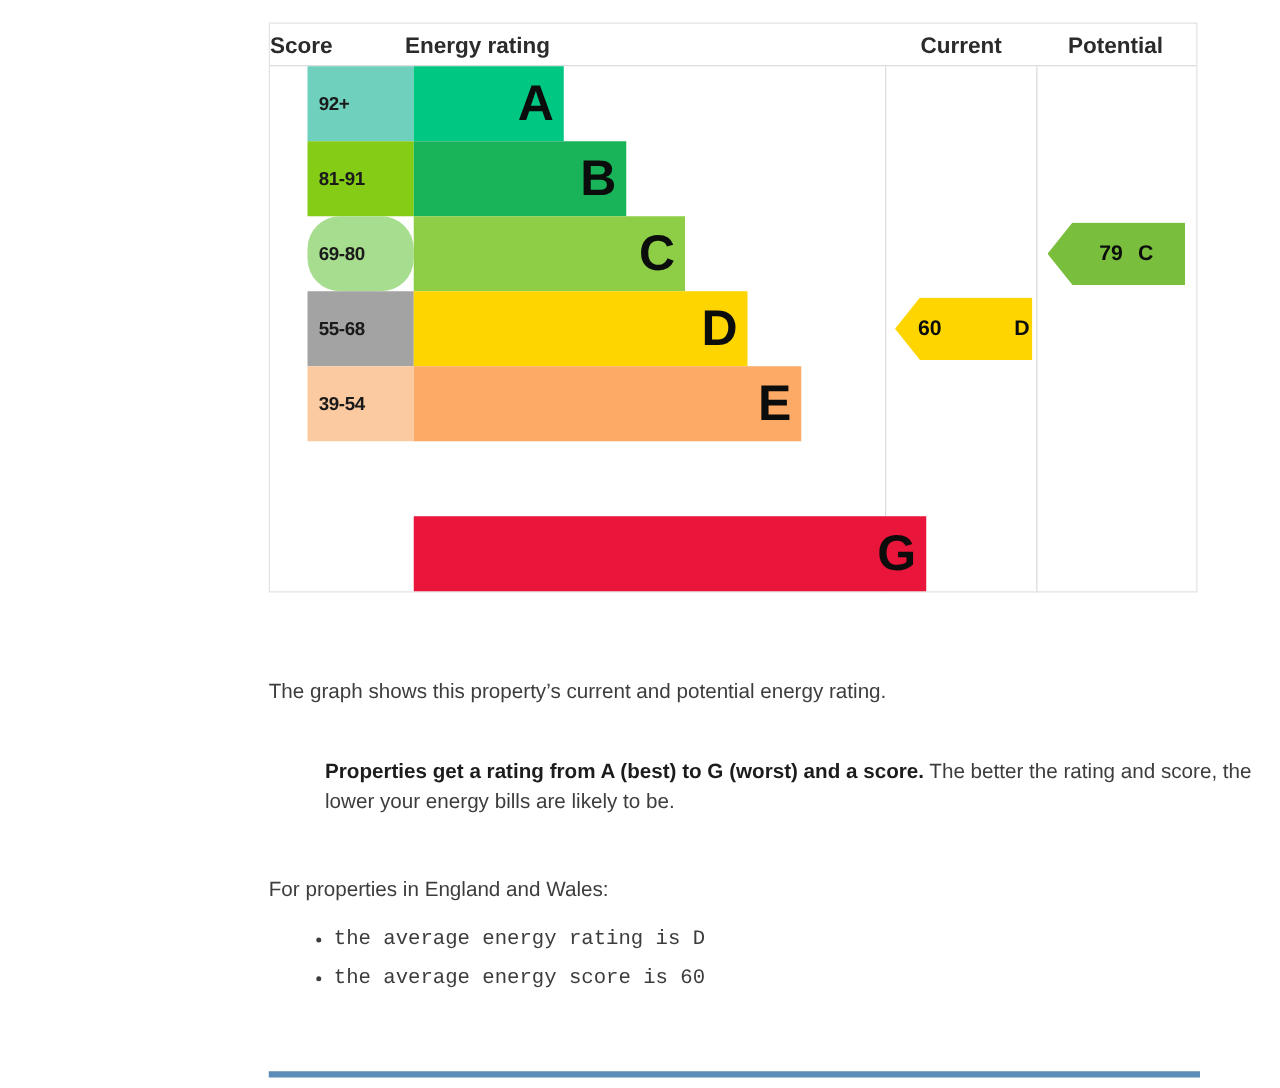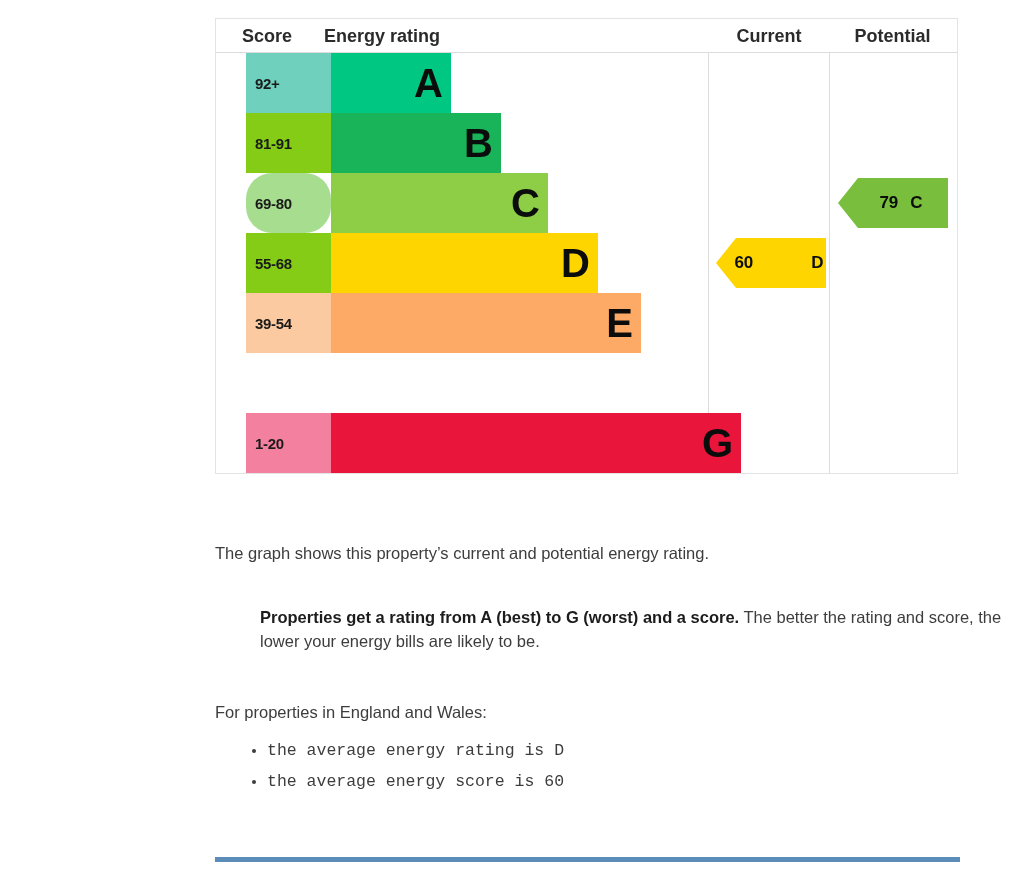--- a/index.html
+++ b/index.html
@@ -28,21 +28,21 @@
   }
   .epc-head .hcell {
     position: absolute;
     top: 0; height: 34px;
     line-height: 34px;
     font-size: 18px;
     font-weight: bold;
     color: #2b2b2b;
     white-space: nowrap;
   }
-  .hc-score     { left: 26px;   }
+  .hc-score     { left: 0;   }
   .hc-rating    { left: 108px;  }
   .hc-current   { left: 493px; width: 120px; text-align: center; }
   .hc-potential { left: 613px; width: 127px; text-align: center; }
 
   .epc-body { position: relative; height: 421px; }
 
   
   .vsep {
     position: absolute; top: 0; bottom: 0;
     width: 1px; background: #dcdcdc;
@@ -160,33 +160,32 @@
             <span class="letter">B</span>
           </div>
         </div>
         <div class="row" style="top: 120px;">
           <div class="score-cell" style="background: rgb(167, 221, 142); border-radius: 26px;">69-80</div>
           <div class="bar" style="width: 217px; background: rgb(141, 206, 70);">
             <span class="letter">C</span>
           </div>
         </div>
         <div class="row" style="top: 180px;">
-          <div class="score-cell" style="background: #84cc16;">55-68</div>
+          <div class="score-cell" style="background: #a3a3a3;">55-68</div>
           <div class="bar" style="width: 267px; background: rgb(255, 213, 0);">
             <span class="letter">D</span>
           </div>
         </div>
         <div class="row" style="top: 240px;">
           <div class="score-cell" style="background: rgb(251, 202, 160);">39-54</div>
           <div class="bar" style="width: 310px; background: rgb(252, 170, 101);">
             <span class="letter">E</span>
           </div>
         </div>
         <div class="row" style="top: 360px;">
-          <div class="score-cell" style="background: rgb(244, 128, 159);">1-20</div>
           <div class="bar" style="width: 410px; background: rgb(233, 21, 59);">
             <span class="letter">G</span>
           </div>
         </div>
         <div class="marker" style="background: rgb(255, 213, 0); left: 500px; width: 110px; top: 185px; gap: 46px;">
           <span class="mscore">60</span>
           <span class="mletter">D</span>
         </div>
         <div class="marker" style="background: rgb(121, 190, 61); left: 622px; width: 110px; top: 125px;">
           <span class="mscore">79</span>

